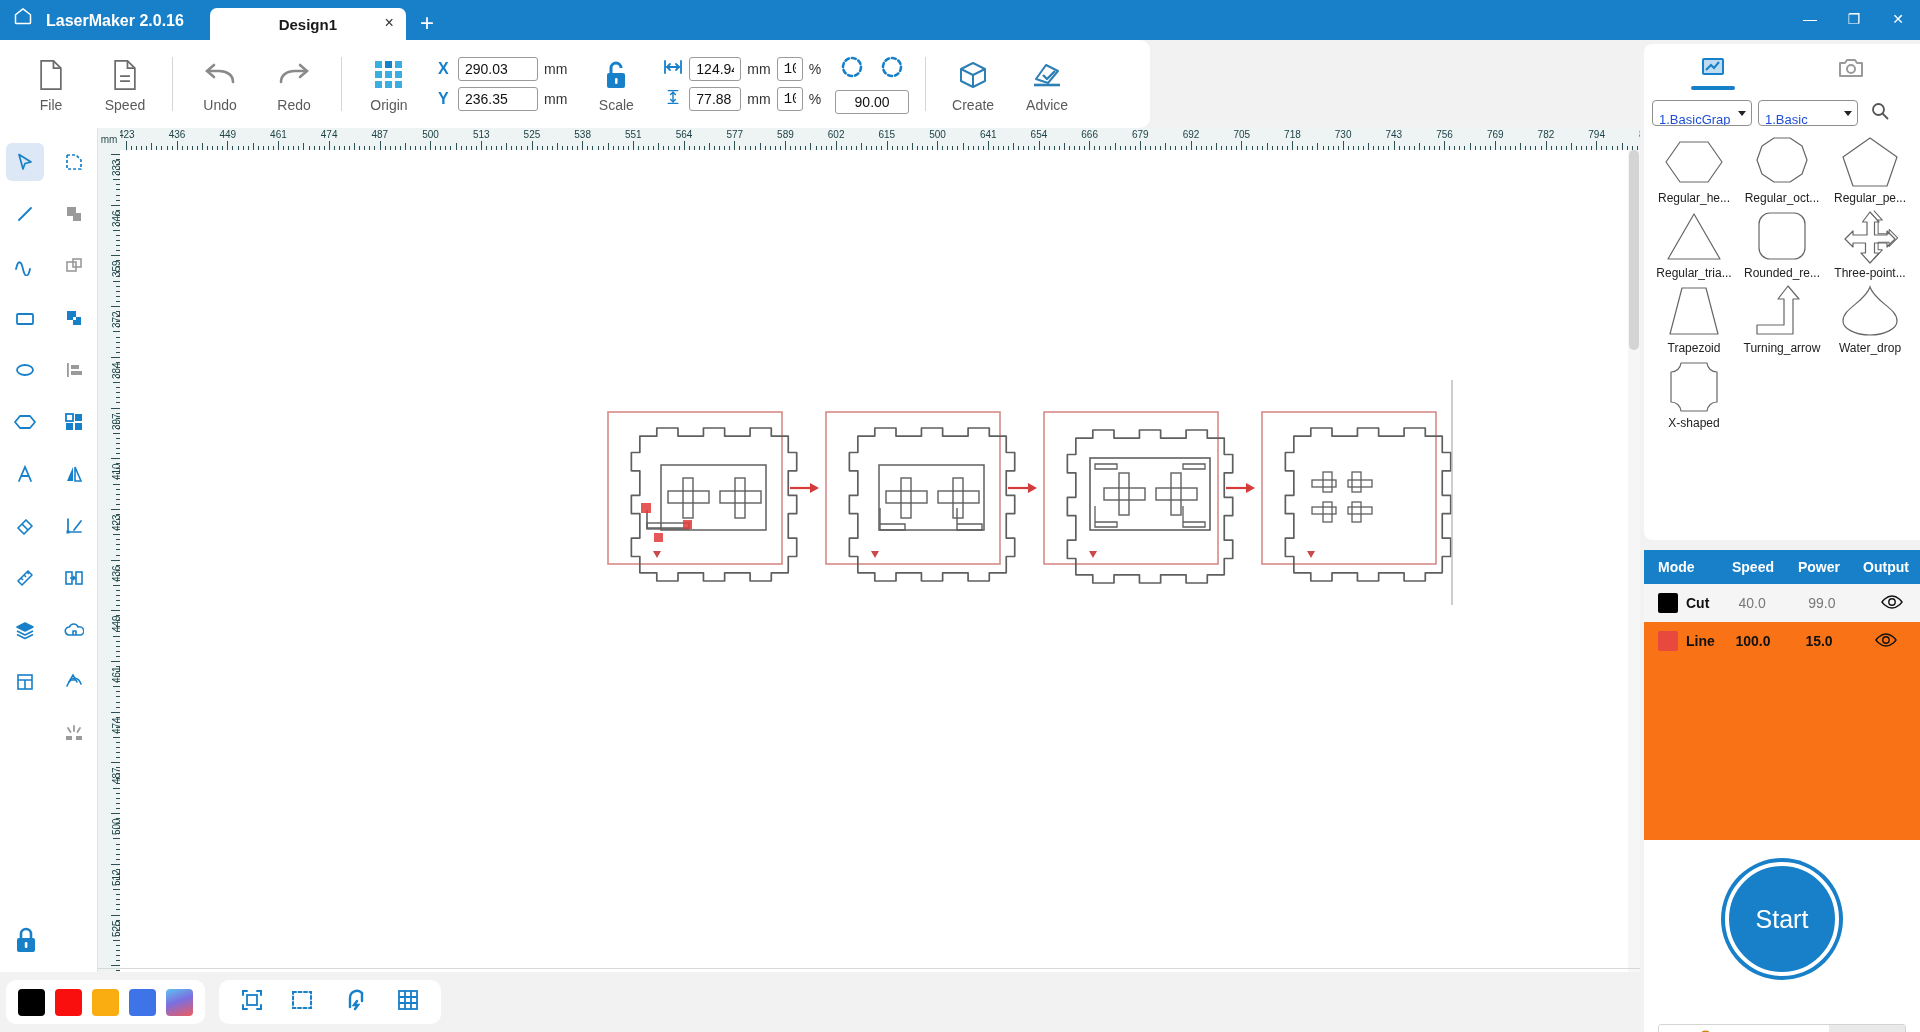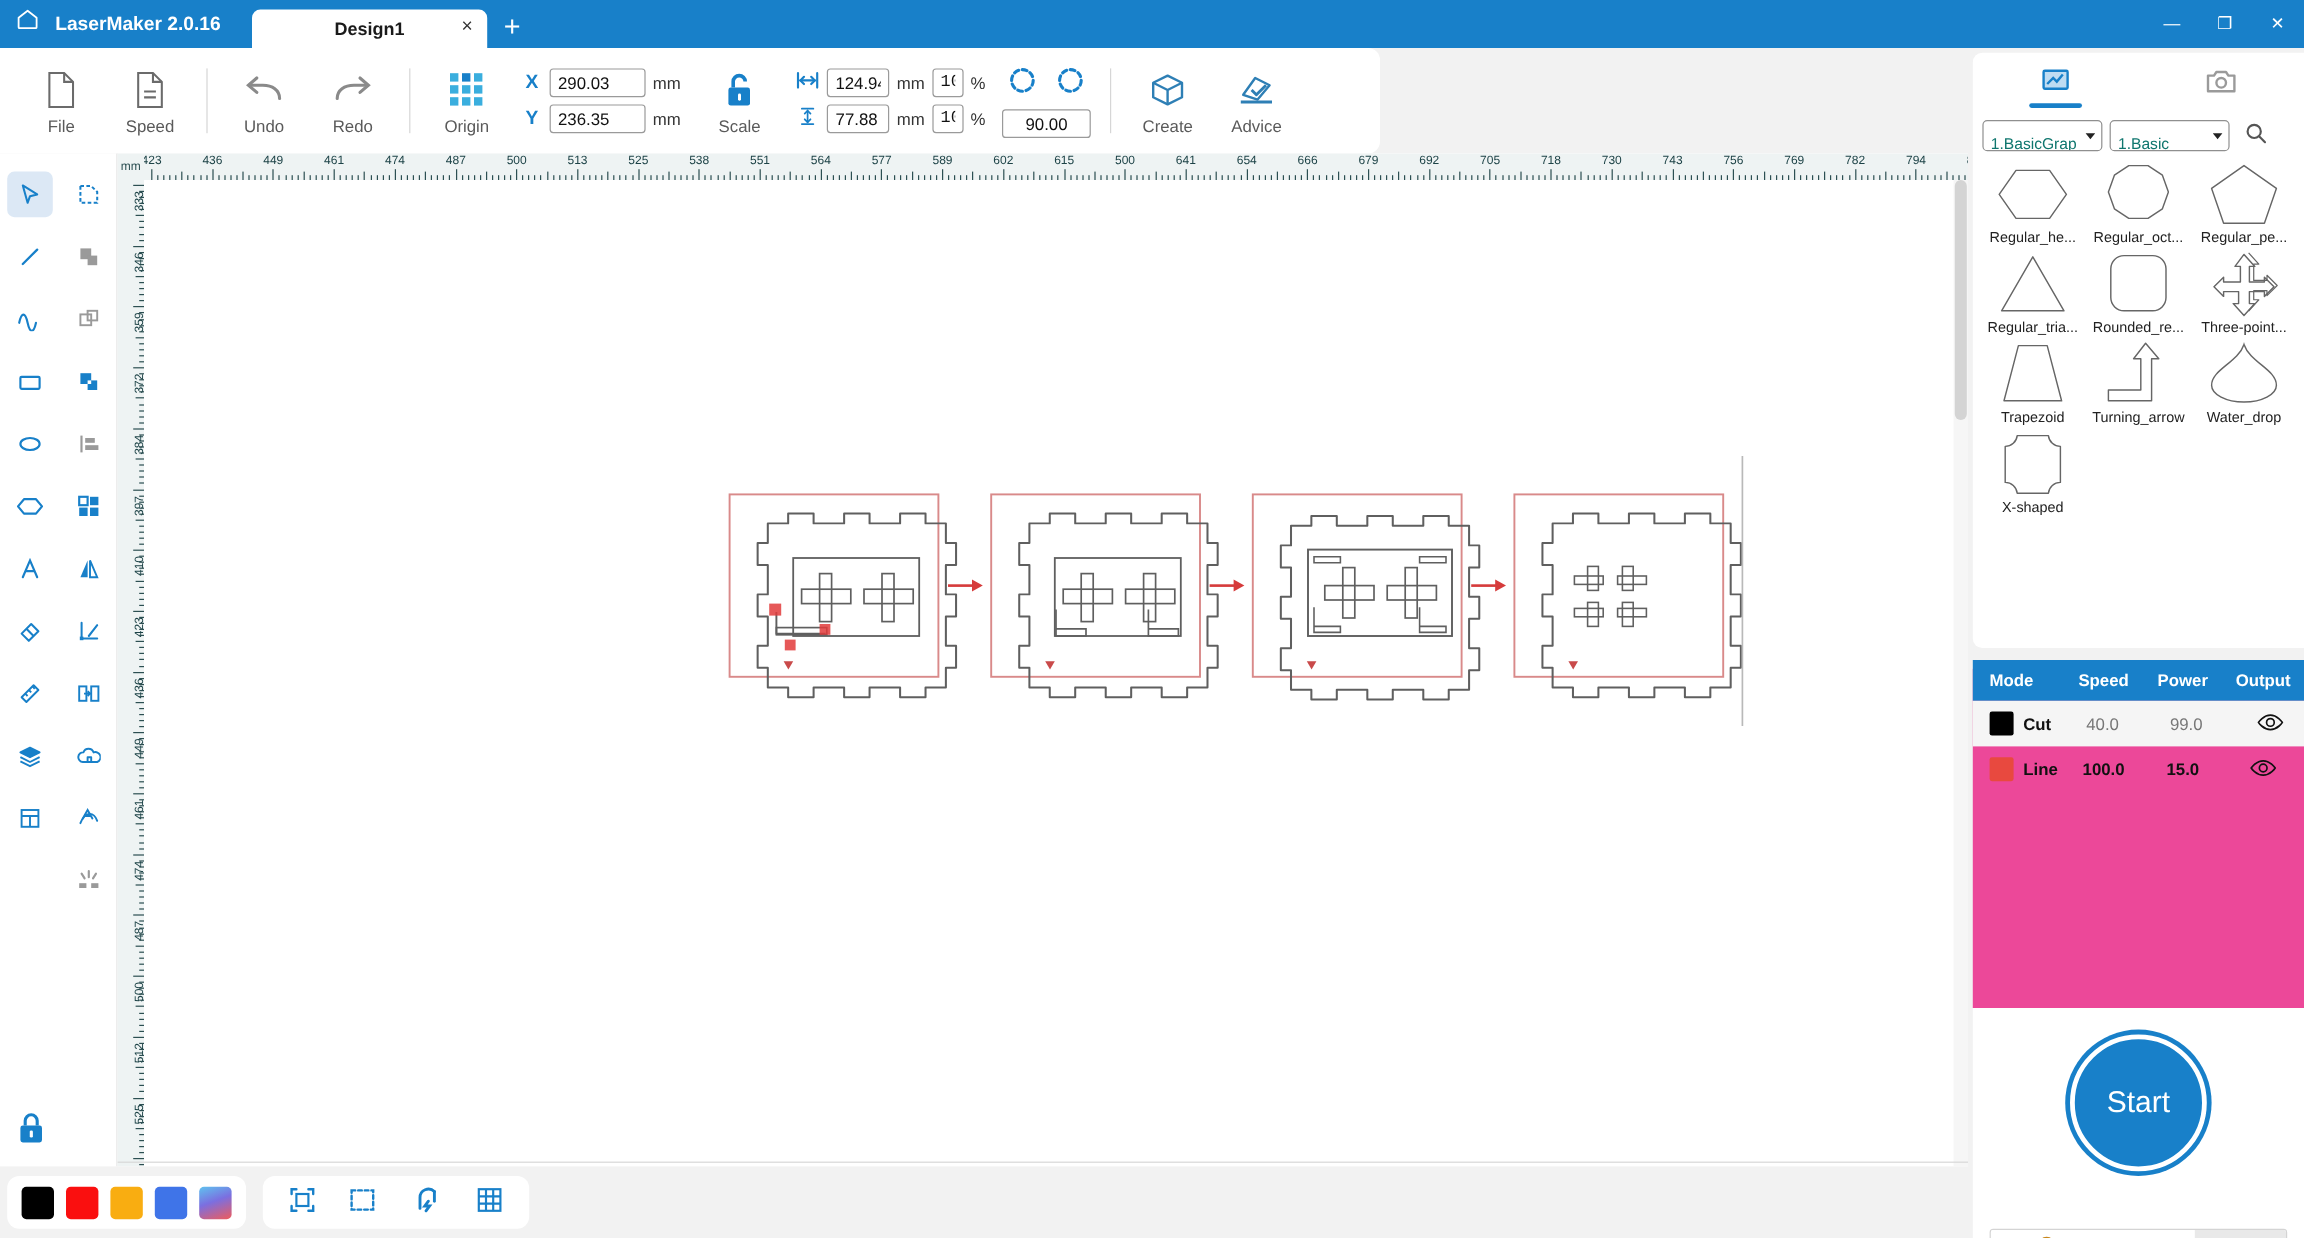--- a/index.html
+++ b/index.html
@@ -181,21 +181,21 @@
     position: absolute; bottom: 6px; width: 44px; height: 4px;
     background: #1880c9; border-radius: 2px;
   }
   #rp-filters {
     display: flex; align-items: center; gap: 6px;
     padding: 0 10px 0 8px; height: 34px;
   }
   .rp-select {
     position: relative; height: 26px; border: 1px solid #8f8f8f;
     border-radius: 4px; background: #fff; display: flex; align-items: center;
-    padding: 12px 20px 0 6px; font-size: 13px; color: #0f766e; cursor: pointer;
+    padding: 12px 20px 0 6px; font-size: 13px; color: #1d4ed8; cursor: pointer;
     overflow: hidden; white-space: nowrap;
   }
   .rp-select .caret {
     position: absolute; right: 5px; top: 10px;
     width: 0; height: 0; border-left: 4px solid transparent;
     border-right: 4px solid transparent; border-top: 5px solid #222;
   }
   #shape-grid {
     display: grid; grid-template-columns: repeat(3, 1fr);
     padding: 2px 6px 0 6px; row-gap: 2px;
@@ -203,21 +203,21 @@
   .shape-cell {
     display: flex; flex-direction: column; align-items: center;
     cursor: pointer; padding-top: 2px;
   }
   .shape-cell .shape-name {
     font-size: 12px; color: #222; margin-top: 1px; white-space: nowrap;
   }
 
   #rp-table {
     position: absolute; left: 4px; top: 510px; width: 276px; height: 290px;
-    background: #ec4899; border-radius: 8px 0 0 0;
+    background: #f97316; border-radius: 8px 0 0 0;
   }
   #tbl-head {
     display: flex; height: 34px; background: #1880c9; color: #fff;
     font-size: 14px; font-weight: bold; align-items: center;
   }
   #tbl-head div, .tbl-row > div {
     display: flex; align-items: center; justify-content: center;
   }
   .col-mode { width: 76px; justify-content: flex-start !important; padding-left: 14px; }
   .col-speed { width: 66px; }

